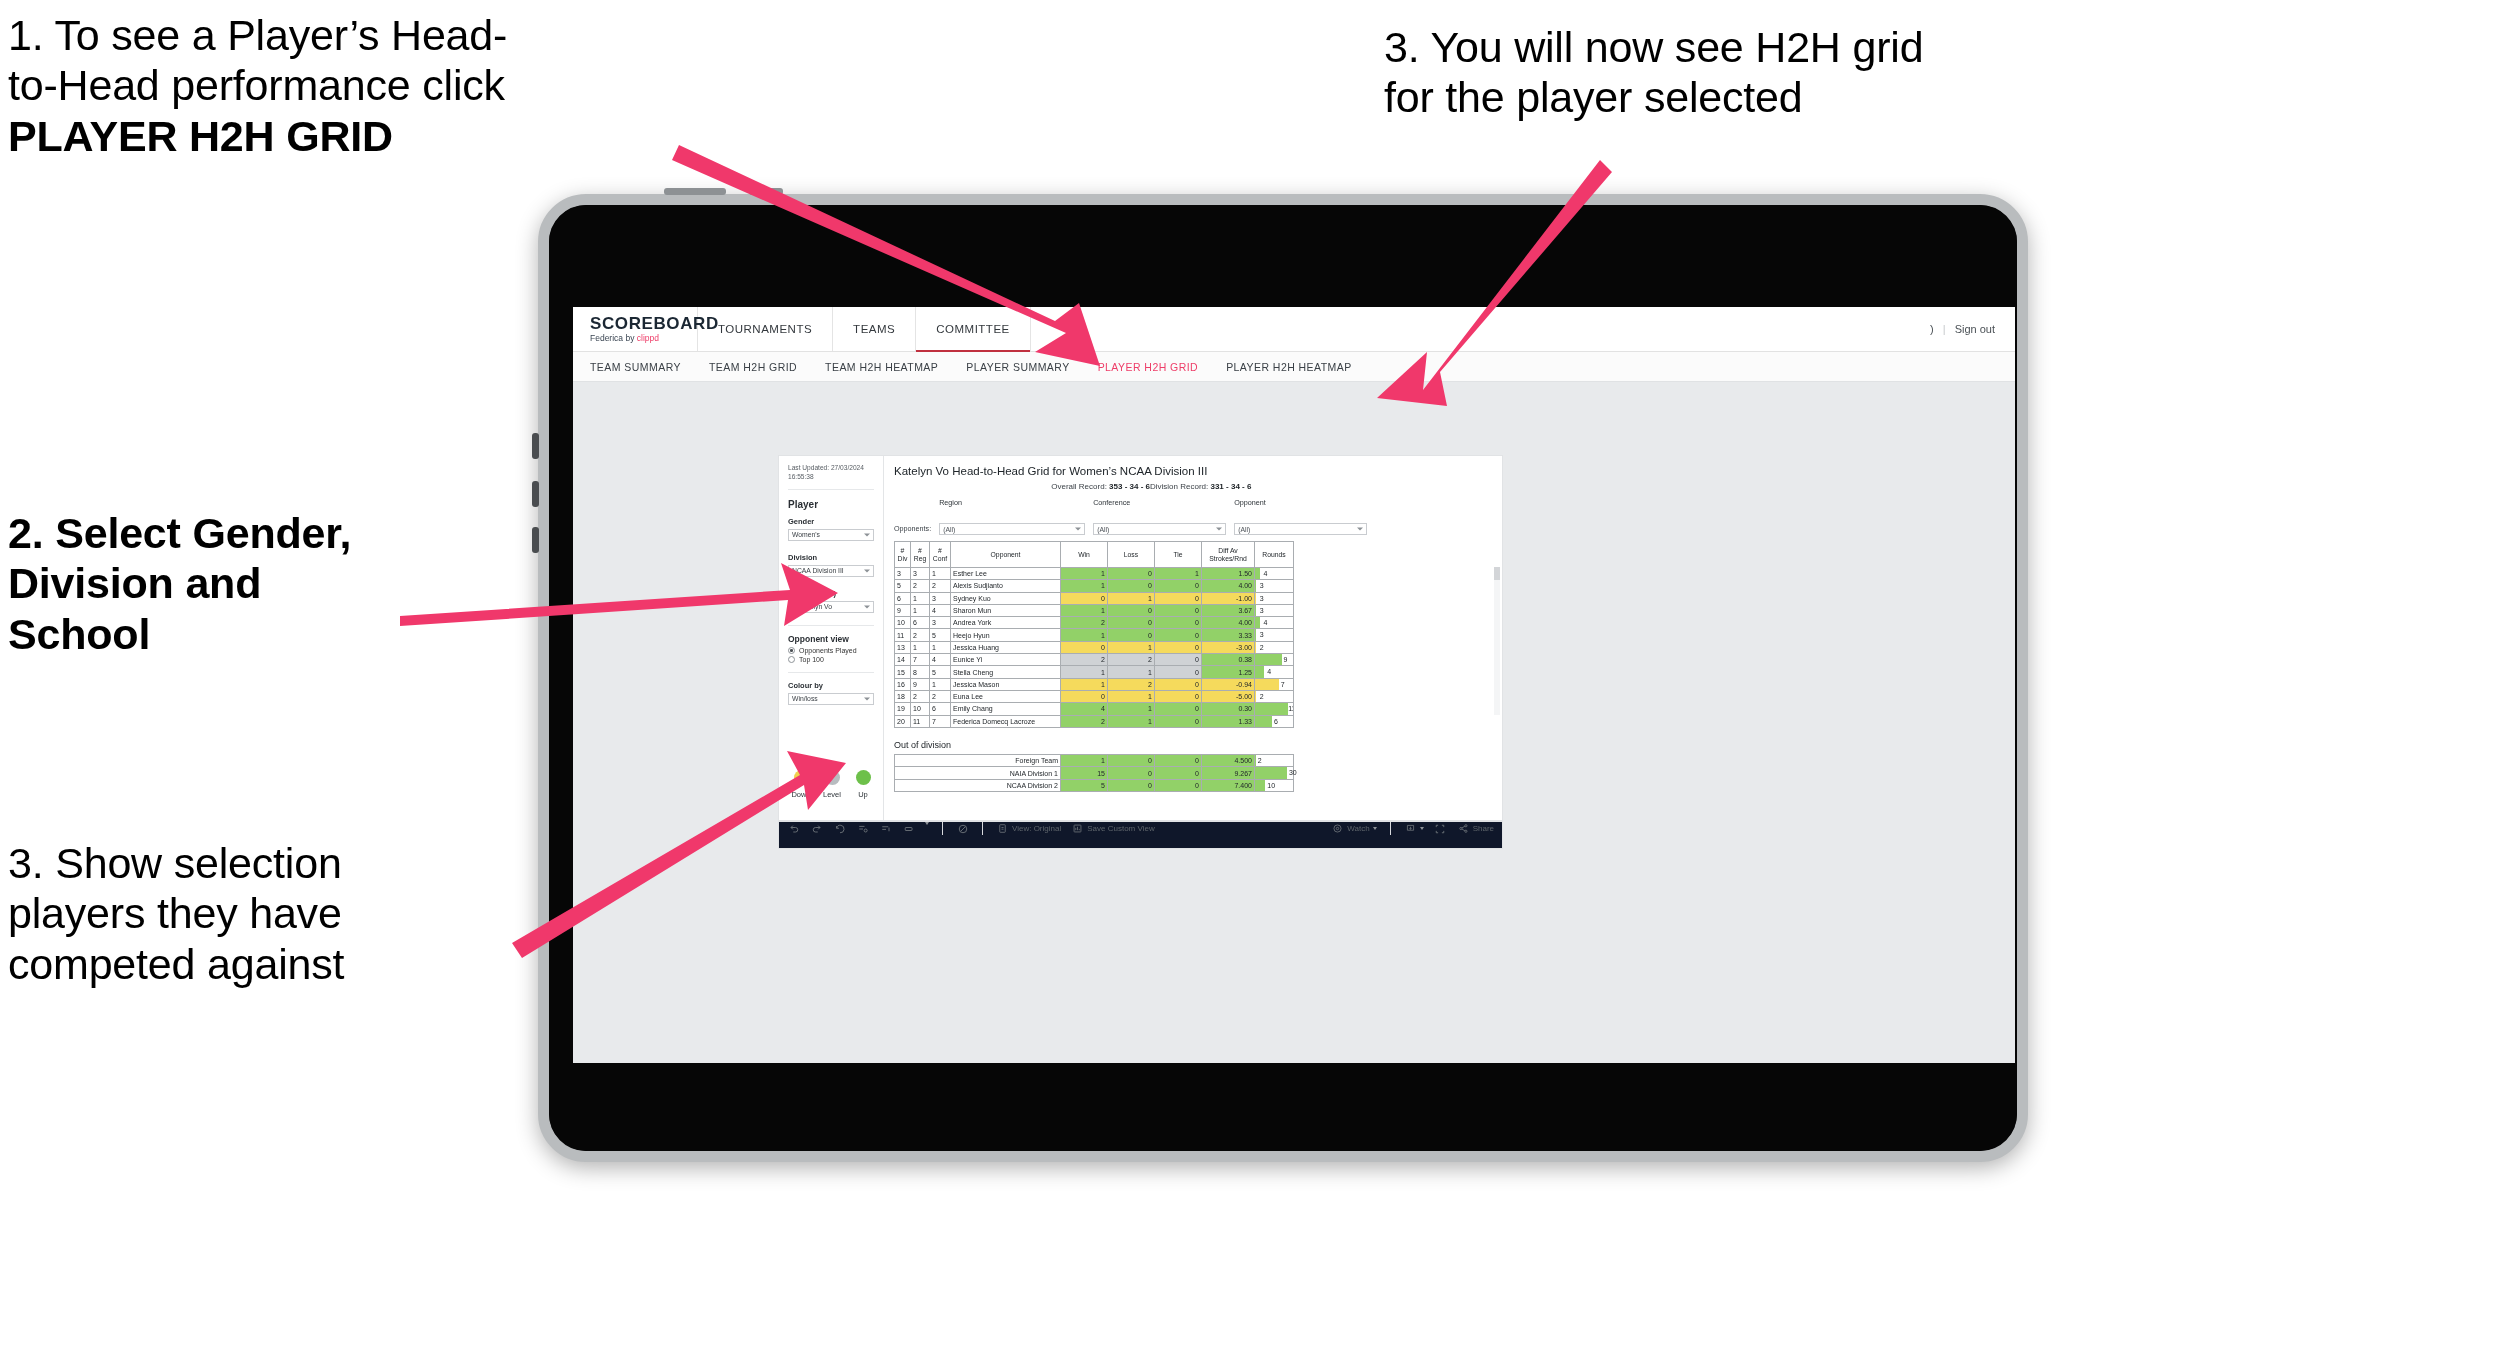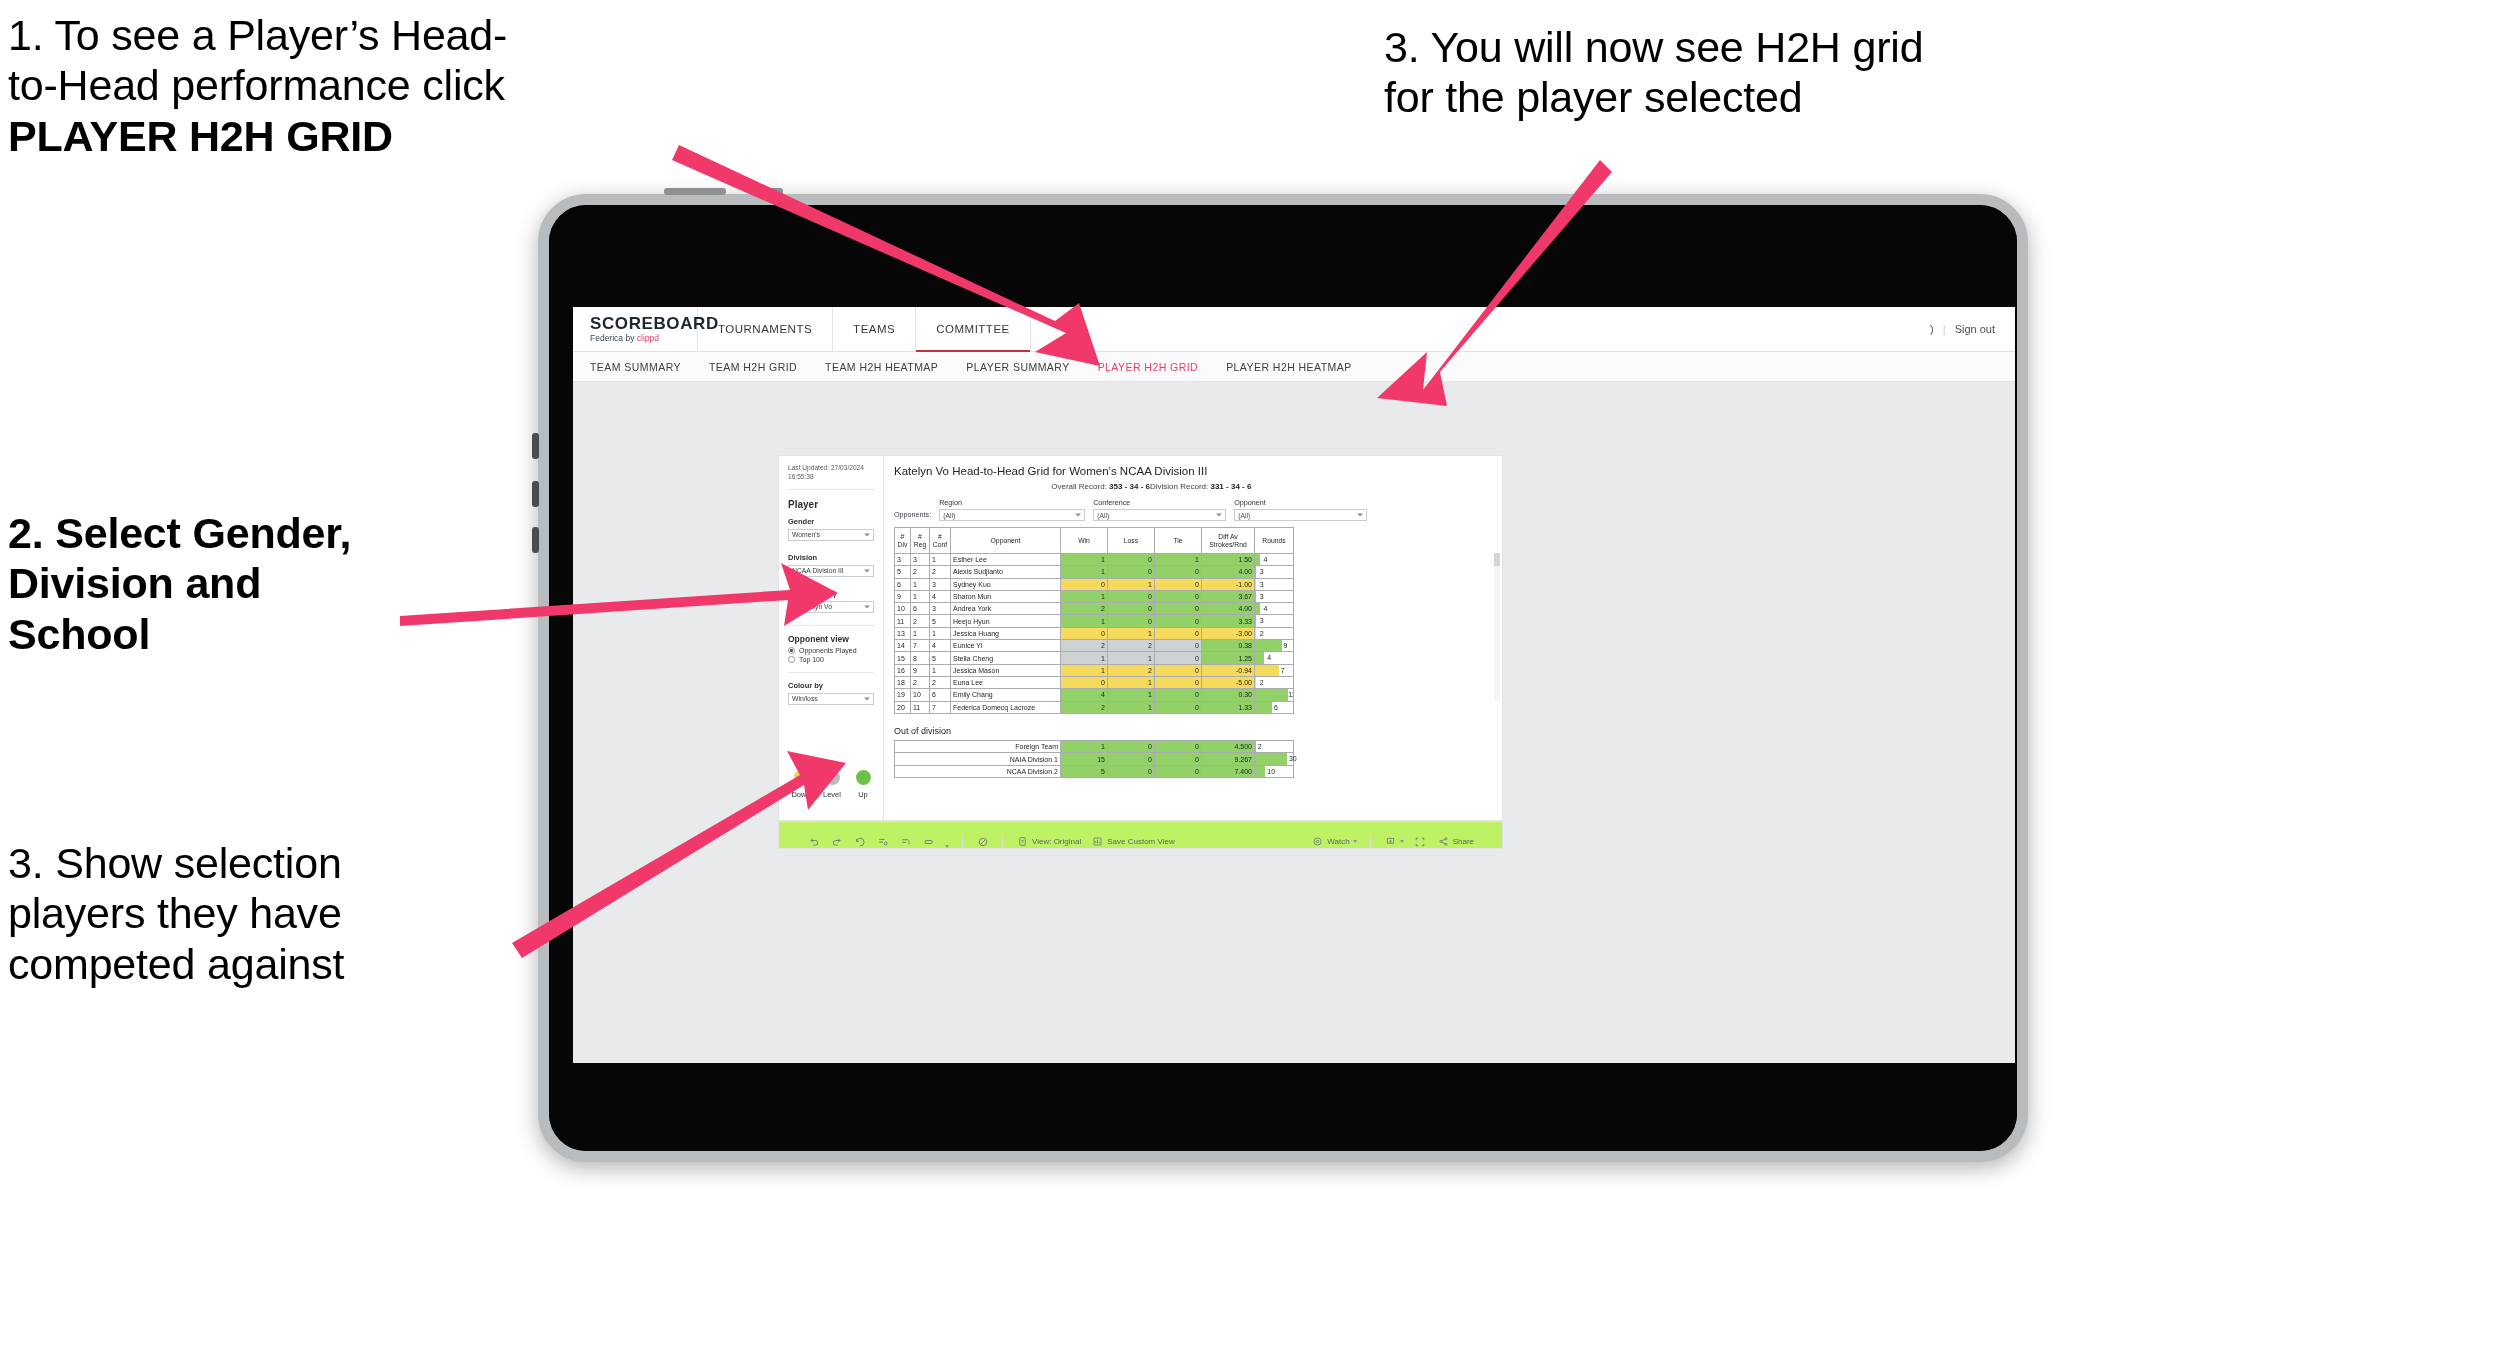--- a/index.html
+++ b/index.html
@@ -253,21 +253,21 @@
   #records .rec-val { font-weight: bold; color: #1d2226; }
   #rec-overall { width: 256px; }
 
   #opp-filters {
     display: flex; align-items: flex-end;
     gap: 8px;
     margin-bottom: 6px;
   }
   #opp-label { font-size: 7.2px; color: #3b4147; padding-bottom: 2px; }
   .of-group { }
-  .of-label { font-size: 7.2px; color: #2c3237; margin-bottom: 2px; }
+  .of-label { font-size: 7.2px; color: #2c3237; margin-bottom: 16px; }
   .of-sel {
     height: 12px;
     border: 1px solid #c9ccd0;
     background: #fff;
     font-size: 6.8px;
     color: #4a5056;
     display: flex; align-items: center;
     padding: 0 3px;
     position: relative;
   }
@@ -367,25 +367,25 @@
   col.o-loss   { width: 47px; }
   col.o-tie    { width: 47px; }
   col.o-diff   { width: 53px; }
   col.o-rounds { width: 39px; }
 
   
   #toolbar {
     position: absolute;
     left: 206px; top: 439px;
     width: 723px; height: 27px;
-    background: #bef264;
+    background: #0f172a;
     border-top: 1px solid #e1e3e5;
     box-shadow: 0 0 0 1px #e1e3e5;
-    display: flex; align-items: flex-end;
-    padding: 0 28px;
+    display: flex; align-items: flex-start;
+    padding: 0 8px;
     gap: 10px;
     font-size: 8px;
     color: #5e656b;
   }
   .tb-ico { width: 13px; height: 13px; display:flex; align-items:center; justify-content:center; }
   .tb-sep { width: 1px; height: 13px; background: #d8dade; margin: 0 3px; }
   .tb-item { display: flex; align-items: center; gap: 3px; white-space: nowrap; }
   #tb-spacer { flex: 1; }
   .tb-caret {
     width: 0; height: 0;

